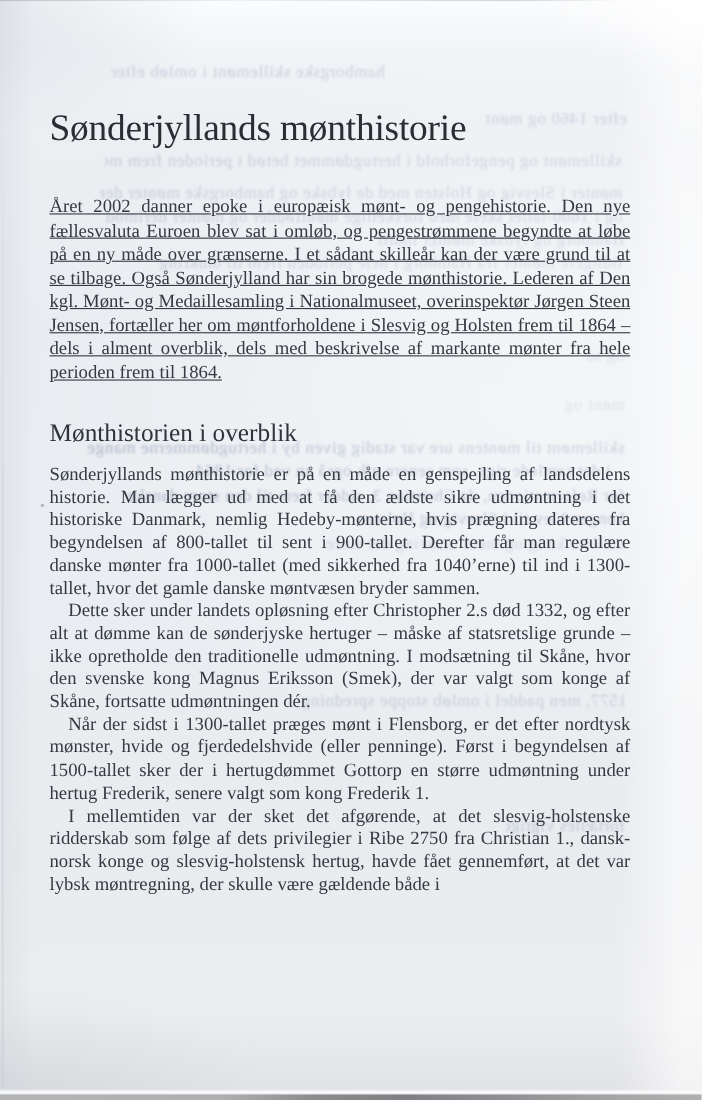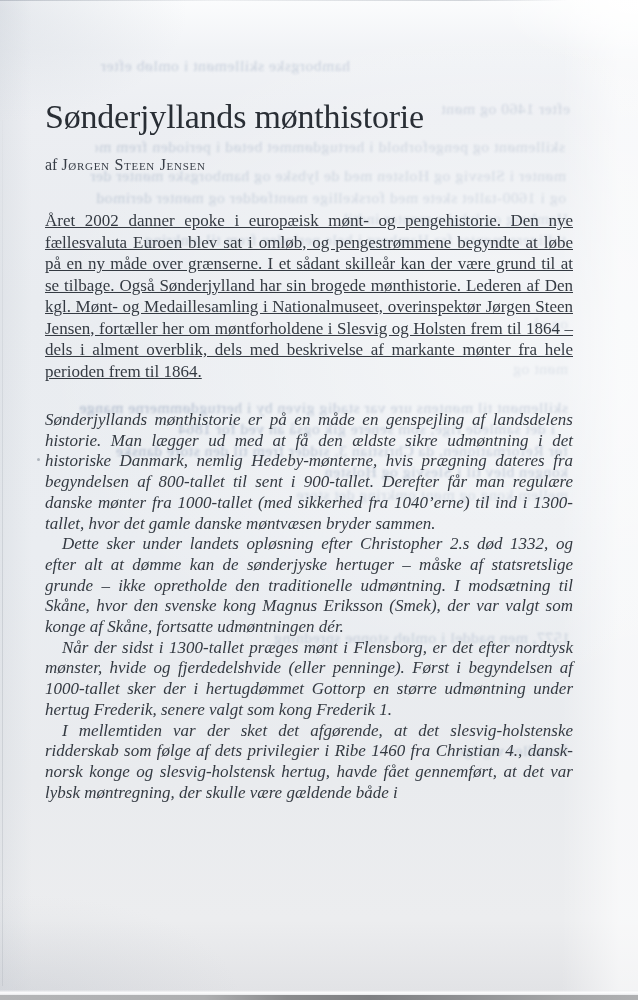--- a/index.html
+++ b/index.html
@@ -43,21 +43,21 @@
   .ghost-line.strong{color:rgba(88,112,150,0.46);}
 
   
   .content{position:absolute;left:45px;top:0;width:528px;z-index:2;color:#343a42;}
   h1.title{margin:93px 0 0 0;font-weight:normal;font-size:34px;line-height:48px;
     letter-spacing:-0.2px;color:#292e35;}
   .byline{margin-top:15px;font-size:16px;color:#373d46;}
   .byline .sc{font-variant:small-caps;letter-spacing:0.7px;margin-left:4px;}
   p.lede{margin:36px 0 0 0;font-size:17px;line-height:21.5px;text-align:justify;text-decoration:underline;}
   h2.section{margin:30px 0 0 0;font-weight:normal;font-size:23px;line-height:30px;color:#2e343b;}
-  .paras{margin-top:28px;font-style:italic;}
+  .paras{margin-top:12px;}
   .paras p{margin:0;font-size:17px;line-height:20.7px;text-align:justify;}
   .paras p.indent{text-indent:17px;}
 </style>
 </head>
 <body>
 
 <div class="photo">
 
   <div class="ghost-layer">
       <div class="ghost-line" style="top: 57px; left: 95px; width: 255px;">hamborgske skillemønt i omløb efter</div>
@@ -79,28 +79,28 @@
     </div>
 
   <div class="vignette"></div>
   <div class="top-edge"></div>
   <div class="left-edge-line"></div>
   <div class="speck"></div>
 
   <div class="content">
     <h1 class="title"><span>Sønderjyllands mønthistorie</span><br></h1>
 
-    <div class="byline"><span>af</span><span class="sc">Jørgen Steen Jensen</span></div>
 
     <p class="lede">Året 2002 danner epoke i europæisk mønt- og pengehistorie. Den nye fællesvaluta Euroen blev sat i omløb, og pengestrømmene begyndte at løbe på en ny måde over grænserne. I et sådant skilleår kan der være grund til at se tilbage. Også Sønderjylland har sin brogede mønthistorie. Lederen af Den kgl. Mønt- og Medaillesamling i Nationalmuseet, overinspektør Jørgen Steen Jensen, fortæller her om møntforholdene i Slesvig og Holsten frem til 1864 – dels i alment overblik, dels med beskrivelse af markante mønter fra hele perioden frem til 1864.</p>
 
+    <h2 class="section">Mønthistorien i overblik</h2>
 
     <div class="paras">
         <p class="">Sønderjyllands mønthistorie er på en måde en genspejling af landsdelens historie. Man lægger ud med at få den ældste sikre udmøntning i det historiske Danmark, nemlig Hedeby-mønterne, hvis prægning dateres fra begyndelsen af 800-tallet til sent i 900-tallet. Derefter får man regulære danske mønter fra 1000-tallet (med sikkerhed fra 1040’erne) til ind i 1300-tallet, hvor det gamle danske møntvæsen bryder sammen.</p>
         <p class="indent">Dette sker under landets opløsning efter Christopher 2.s død 1332, og efter alt at dømme kan de sønderjyske hertuger – måske af statsretslige grunde – ikke opretholde den traditionelle udmøntning. I modsætning til Skåne, hvor den svenske kong Magnus Eriksson (Smek), der var valgt som konge af Skåne, fortsatte udmøntningen dér.</p>
-        <p class="indent">Når der sidst i 1300-tallet præges mønt i Flensborg, er det efter nordtysk mønster, hvide og fjerdedelshvide (eller penninge). Først i begyndelsen af 1000-tallet sker der i hertugdømmet Gottorp en større udmøntning under hertug Frederik, senere valgt som kong Frederik 1.</p>
-        <p class="indent">I mellemtiden var der sket det afgørende, at det slesvig-holstenske ridderskab som følge af dets privilegier i Ribe 1460 fra Christian 4., dansk-norsk konge og slesvig-holstensk hertug, havde fået gennemført, at det var lybsk møntregning, der skulle være gældende både i</p>
+        <p class="indent">Når der sidst i 1300-tallet præges mønt i Flensborg, er det efter nordtysk mønster, hvide og fjerdedelshvide (eller penninge). Først i begyndelsen af 1500-tallet sker der i hertugdømmet Gottorp en større udmøntning under hertug Frederik, senere valgt som kong Frederik 1.</p>
+        <p class="indent">I mellemtiden var der sket det afgørende, at det slesvig-holstenske ridderskab som følge af dets privilegier i Ribe 2750 fra Christian 1., dansk-norsk konge og slesvig-holstensk hertug, havde fået gennemført, at det var lybsk møntregning, der skulle være gældende både i</p>
       </div>
   </div>
 
   <div class="bottom-edge"></div>
   <div class="bottom-dark"></div>
 </div>
 
 </body></html>

